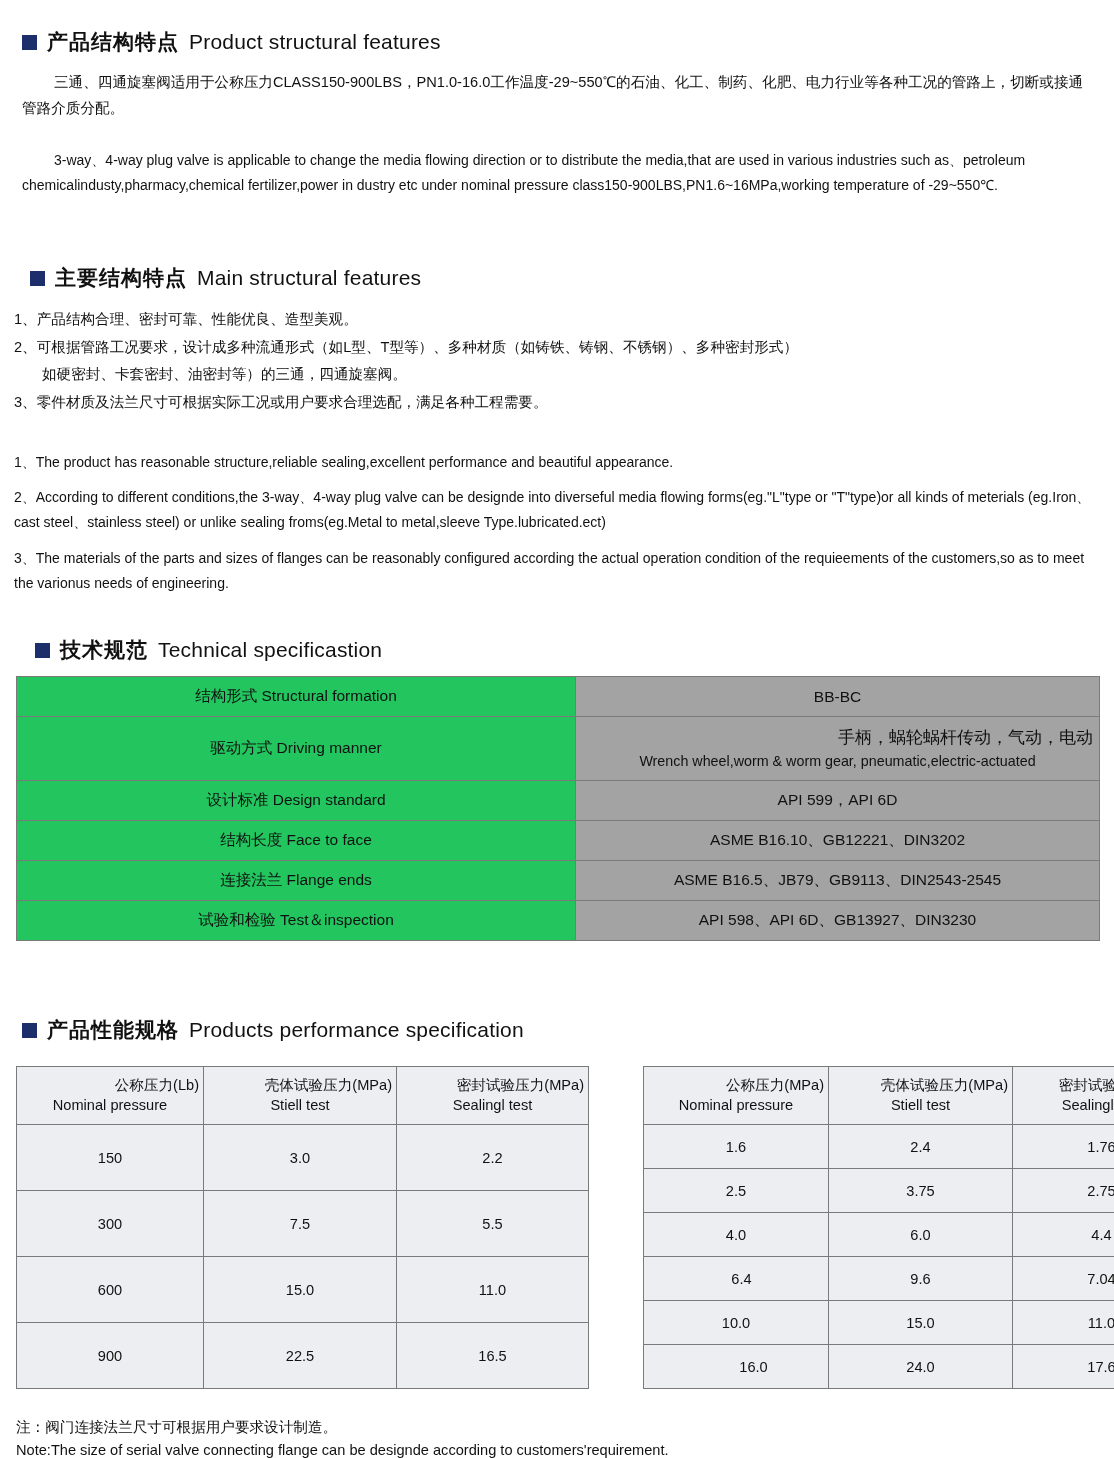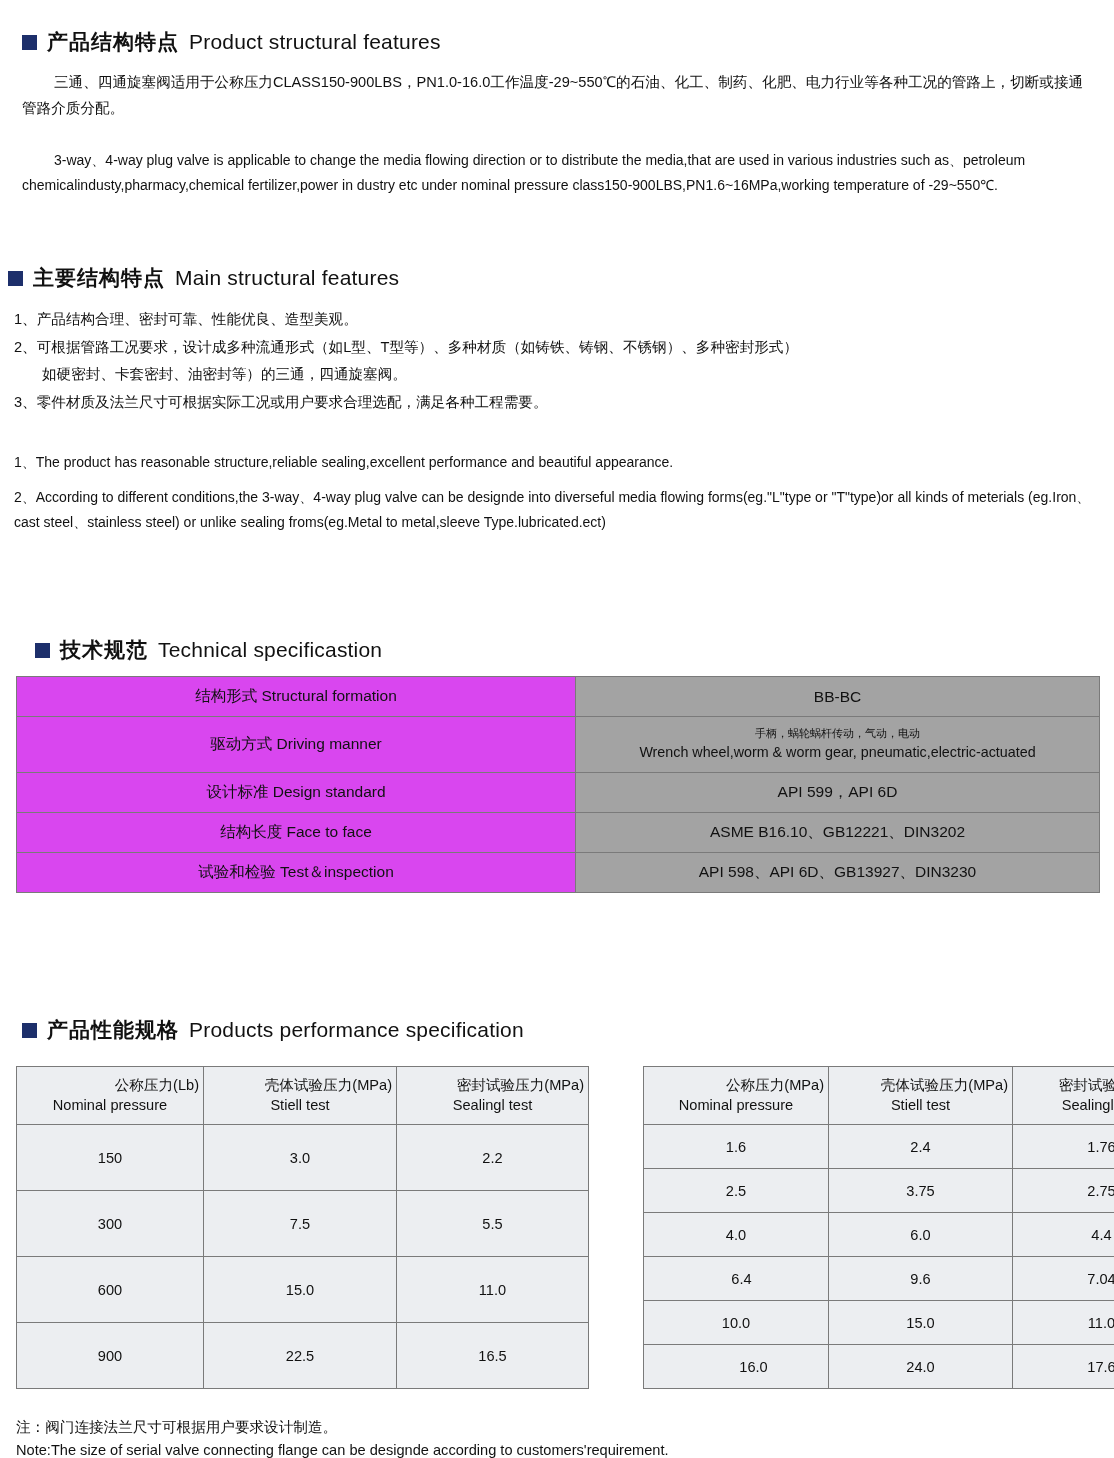--- a/index.html
+++ b/index.html
@@ -82,31 +82,32 @@
     vertical-align: middle;
     background: #eef0f3;
   }
   .tech-table {
     width: 1084px;
   }
   .tech-table td.label {
     width: 546px;
     font-size: 15.5px;
     padding: 9px 6px;
-    background: #d946ef;
+    background: #22c55e;
   }
   .tech-table td.value {
     font-size: 15.5px;
     padding: 9px 6px;
     background: #a3a3a3;
   }
   .tech-table td .two-line-cn {
-    font-size: 11px;
+    font-size: 17px;
     display: block;
     line-height: 1.45;
+    text-align: right;
   }
   .tech-table td .two-line-en {
     font-size: 14.3px;
     display: block;
     line-height: 1.45;
   }
 
   .perf-wrap {
     display: flex;
     gap: 54px;
@@ -145,36 +146,37 @@
   <div class="pos section-head" style="left:22px; top:28px;">
     <span class="sq"></span>
     <span class="head-cn">产品结构特点</span>
     <span class="head-en">Product structural features</span>
   </div>
 
   <div class="pos para indent" style="left:22px; top:70px; width:1070px;">三通、四通旋塞阀适用于公称压力CLASS150-900LBS，PN1.0-16.0工作温度-29~550℃的石油、化工、制药、化肥、电力行业等各种工况的管路上，切断或接通管路介质分配。</div>
 
   <div class="pos para-en indent" style="left:22px; top:148px; width:1070px;">3-way、4-way plug valve  is applicable to change the media flowing direction or to distribute the media,that are used in various industries such as、petroleum chemicalindusty,pharmacy,chemical fertilizer,power in dustry etc under nominal pressure class150-900LBS,PN1.6~16MPa,working temperature of -29~550℃.</div>
 
-  <div class="pos section-head" style="left:8px; top:264px;">
+  <div class="pos section-head" style="left:30px; top:264px;">
     <span class="sq"></span>
     <span class="head-cn">主要结构特点</span>
     <span class="head-en">Main structural features</span>
   </div>
 
   <div class="pos" style="left:14px; top:306px; width:1080px;">
     <div class="list-item">1、产品结构合理、密封可靠、性能优良、造型美观。</div>
     <div class="list-item">2、可根据管路工况要求，设计成多种流通形式（如L型、T型等）、多种材质（如铸铁、铸钢、不锈钢）、多种密封形式）</div>
     <div class="list-item-sub">如硬密封、卡套密封、油密封等）的三通，四通旋塞阀。</div>
     <div class="list-item">3、零件材质及法兰尺寸可根据实际工况或用户要求合理选配，满足各种工程需要。</div>
   </div>
 
   <div class="pos" style="left:14px; top:450px; width:1080px;">
     <div class="para-en" style="margin-bottom:10px;">1、The product has reasonable structure,reliable sealing,excellent performance and beautiful appearance.</div>
     <div class="para-en" style="margin-bottom:10px;">2、According to different conditions,the 3-way、4-way plug valve can be designde into diverseful media flowing forms(eg."L"type or "T"type)or all kinds of meterials (eg.Iron、cast steel、stainless steel) or unlike sealing froms(eg.Metal to metal,sleeve Type.lubricated.ect)</div>
+    <div class="para-en">3、The materials of the parts and sizes of flanges can be reasonably configured according the actual operation condition of the requieements of the customers,so  as to meet the varionus needs of engineering.</div>
   </div>
 
   <div class="pos section-head" style="left:22px; top:636px;padding-left:13px;">
     <span class="sq"></span>
     <span class="head-cn">技术规范</span>
     <span class="head-en">Technical specificastion</span>
   </div>
 
   <table class="tech-table pos" style="left:16px; top:676px;">
     <tbody>
@@ -191,20 +193,24 @@
       </tr>
       <tr>
         <td class="label">设计标准 Design standard</td>
         <td class="value">API 599，API 6D</td>
       </tr>
       <tr>
         <td class="label">结构长度 Face to face</td>
         <td class="value">ASME B16.10、GB12221、DIN3202</td>
       </tr>
       <tr>
+        <td class="label">连接法兰 Flange ends</td>
+        <td class="value">ASME B16.5、JB79、GB9113、DIN2543-2545</td>
+      </tr>
+      <tr>
         <td class="label">试验和检验 Test＆inspection</td>
         <td class="value">API 598、API 6D、GB13927、DIN3230</td>
       </tr>
     </tbody>
   </table>
 
   <div class="pos section-head" style="left:22px; top:1016px;">
     <span class="sq"></span>
     <span class="head-cn">产品性能规格</span>
     <span class="head-en">Products performance specification</span>

